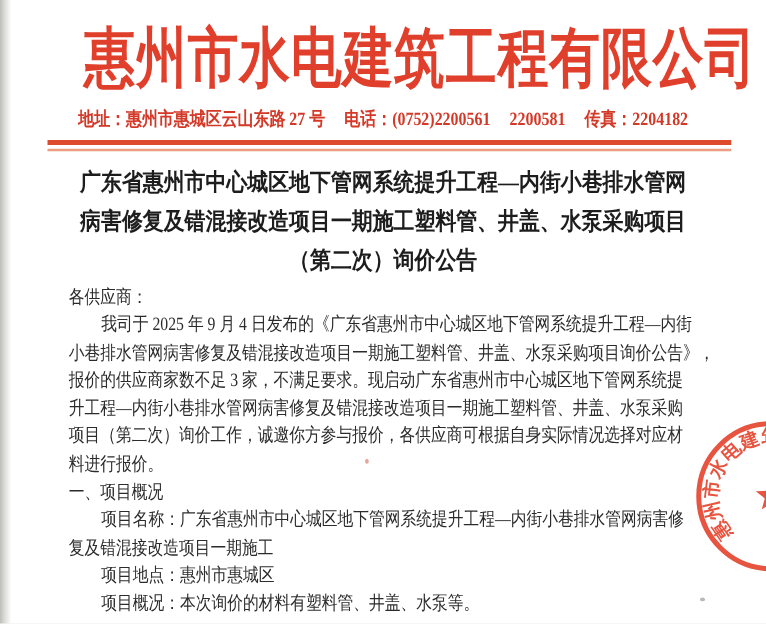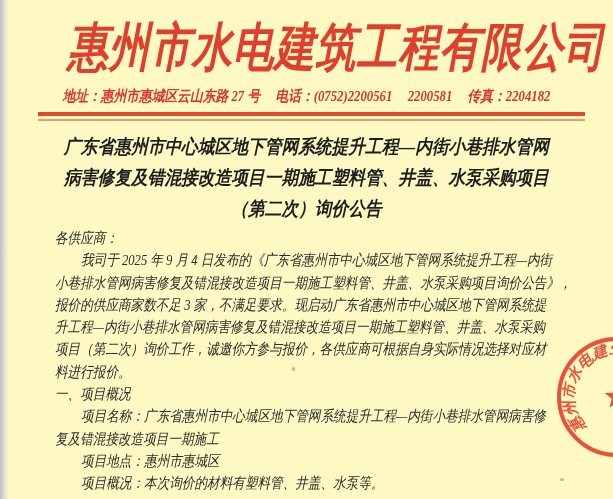--- a/index.html
+++ b/index.html
@@ -1,20 +1,19 @@
 <!DOCTYPE html>
 <html><head>
 <meta charset="utf-8">
 <style>
   html,body{margin:0;padding:0;background:#e9e9e7;}
   .page{
     position:relative;width:613px;height:499px;overflow:hidden;
-    background:#fef9c3;
+    background:#ffffff;
     font-family:"Liberation Serif","DejaVu Serif",serif;
-    font-style:italic;
   }
   .scan-edge{
     position:absolute;left:0;top:0;bottom:0;width:9px;
     background:linear-gradient(to right,#bdbdb9 0%,#dededa 45%,rgba(251,251,249,0) 100%);
   }
   .company-name{
     position:absolute;top:19px;left:0;right:0;
     text-align:center;font-size:52px;font-weight:bold;color:#e03f2c;
     transform:scaleX(0.78);transform-origin:50% 0;
     white-space:nowrap;letter-spacing:1px;line-height:1.1;

